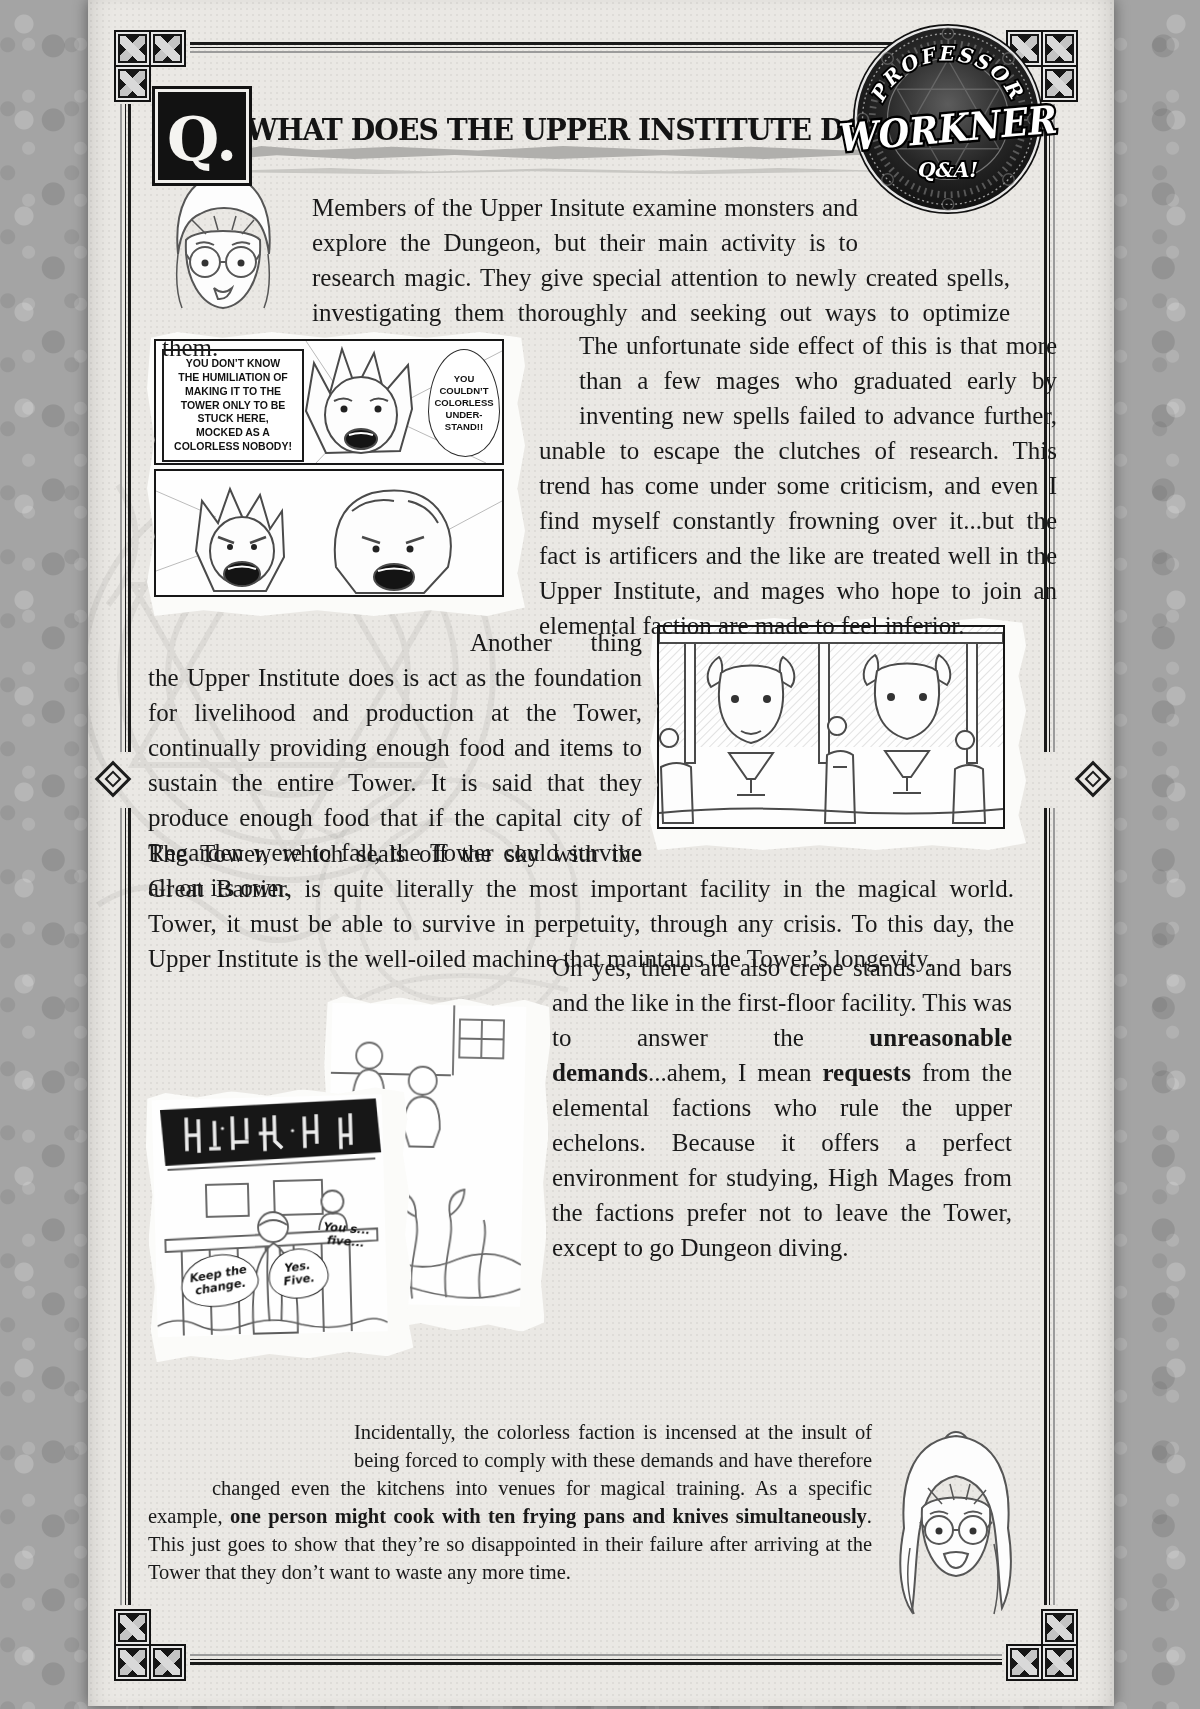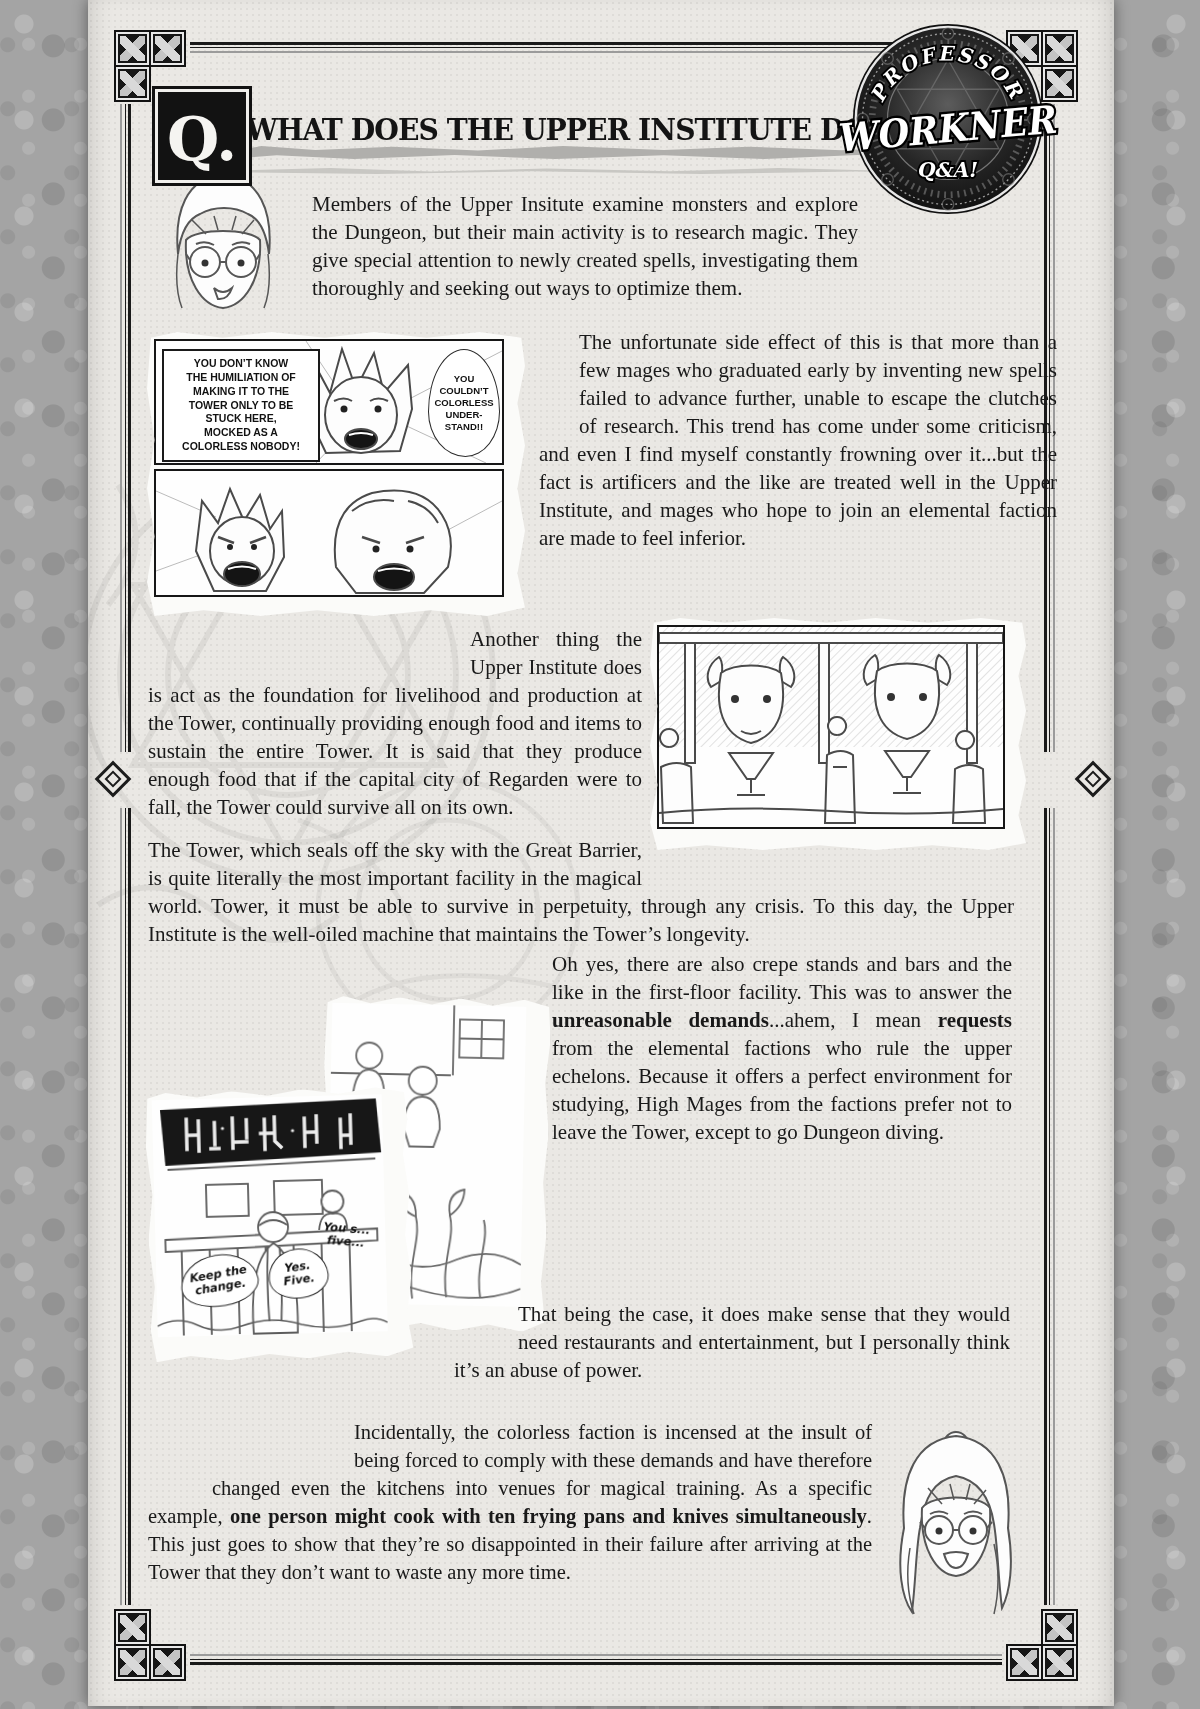--- a/index.html
+++ b/index.html
@@ -41,21 +41,21 @@
   #title{position:absolute;left:246px;top:112px;width:600px;z-index:4;
     font-family:"DejaVu Serif",serif;font-weight:bold;font-size:30px;letter-spacing:-1px;color:#141414;
     transform:scaleX(.94);transform-origin:left center;white-space:nowrap;}
   .brush1{position:absolute;left:238px;top:146px;width:774px;height:13px;background:#b0afac;z-index:1;
     clip-path:polygon(0 35%,3% 0,10% 30%,20% 5%,31% 35%,42% 0,55% 30%,66% 5%,78% 32%,90% 2%,100% 28%,100% 75%,92% 100%,80% 70%,68% 100%,55% 72%,41% 100%,28% 70%,15% 100%,5% 72%,0 95%);}
   .brush2{position:absolute;left:238px;top:168px;width:772px;height:6px;background:#c8c7c3;z-index:1;
     clip-path:polygon(0 40%,12% 0,25% 60%,40% 10%,56% 55%,70% 0,85% 50%,100% 10%,100% 90%,80% 60%,60% 100%,38% 55%,18% 100%,0 70%);}
   #badge{position:absolute;left:852px;top:23px;width:192px;height:192px;z-index:6;}
   #badge svg{overflow:visible;}
   
-  .body{position:absolute;margin:0;font-size:21px;line-height:28px;text-align:justify;z-index:3;}
+  .body{position:absolute;margin:0;font-size:25px;line-height:35px;text-align:justify;z-index:3;}
   .body.sm{font-size:20.5px;line-height:28px;}
   .fl{float:left;}
   .fr{float:right;}
   .cl{clear:left;}
   b{font-weight:bold;}
   
   .torn{position:absolute;background:#fbfbf9;padding:7px;filter:drop-shadow(3px 4px 4px rgba(0,0,0,.38));z-index:2;
     clip-path:polygon(1% 2%,8% 0,20% 2%,33% 0,47% 2%,60% 0,74% 2%,88% 0,99% 2%,100% 12%,98% 25%,100% 40%,98% 55%,100% 70%,98% 85%,100% 97%,90% 100%,75% 98%,60% 100%,45% 98%,30% 100%,15% 98%,2% 100%,0 88%,2% 72%,0 55%,2% 38%,0 20%);}
   .frame{position:relative;border:2px solid #161616;background:#fefefe;overflow:hidden;}
   .caption{position:absolute;background:#fff;border:2px solid #1a1a1a;text-align:center;
@@ -190,21 +190,21 @@
         <g fill="#fdfdfd" stroke="#4a4a4a" stroke-width="2">
           <path d="M150,70 L158,22 L174,52 L186,8 L200,48 L218,12 L228,52 L252,24 L256,68 L244,110 L170,112 Z"></path>
           <ellipse cx="205" cy="74" rx="36" ry="38"></ellipse>
           <path d="M178,60 Q188,55 196,60 M214,60 Q222,55 232,60" fill="none"></path>
           <circle cx="188" cy="68" r="3.5" fill="#222" stroke="none"></circle>
           <circle cx="222" cy="68" r="3.5" fill="#222" stroke="none"></circle>
           <ellipse cx="205" cy="98" rx="16" ry="10" fill="#141414"></ellipse>
           <path d="M193,94 Q205,90 217,94" stroke="#fff" fill="none"></path>
         </g>
       </svg>
-      <div class="caption comic" style="left:6px;top:8px;width:118px;padding:6px 18px;font-size:10.5px;line-height:1.32;">
+      <div class="caption comic" style="left:6px;top:8px;width:118px;padding:6px 10px;font-size:10.5px;line-height:1.32;">
         <span>YOU DON’T KNOW THE HUMILIATION OF MAKING IT TO THE TOWER ONLY TO BE STUCK HERE, MOCKED AS A COLORLESS NOBODY!</span>
       </div>
       <div class="bubble comic" style="right:2px;top:8px;width:66px;height:102px;font-size:9.5px;line-height:1.25;padding:2px;">
         <span>YOU COULDN’T COLORLESS UNDER-STAND!!</span>
       </div>
     </div>
     <div class="frame" style="width:346px;height:124px;margin-top:4px;">
       <svg width="346" height="124" viewBox="0 0 346 124">
         <g stroke="#bbb" stroke-width="1">
             <path d="M0,20 L60,46 M0,100 L55,80 M346,30 L290,60"></path>
@@ -337,25 +337,20 @@
       </div>
       <div class="bubble hand" style="left:112px;top:152px;width:58px;height:48px;transform:rotate(-6deg);">
         <span>Yes. Five.</span>
       </div>
       <div class="bubble hand" style="left:24px;top:156px;width:76px;height:50px;transform:rotate(-8deg);">
         <span>Keep the change.</span>
       </div>
     </div>
   </div>
 
-  <p class="body" style="left:396px;top:1300px;width:614px;">
-    <span class="fl" style="width:122px;height:30px;"></span>
-    <span class="fl cl" style="width:58px;height:30px;"></span>
-    <span>That being the case, it does make sense that they would need restaurants and entertainment, but I personally think it’s an abuse of power.</span>
-  </p>
 
   <p class="body sm" style="left:148px;top:1418px;width:724px;">
     <span class="fl" style="width:206px;height:29px;"></span>
     <span class="fl cl" style="width:64px;height:29px;"></span>
     <span>Incidentally, the colorless faction is incensed at the insult of being forced to comply with these demands and have therefore changed even the kitchens into venues for magical training. As a specific example, </span><b>one person might cook with ten frying pans and knives simultaneously</b><span>. This just goes to show that they’re so disappointed in their failure after arriving at the Tower that they don’t want to waste any more time.</span>
   </p>
 
   <svg class="facesvg" style="left:886px;top:1428px;" width="132" height="190" viewBox="0 0 132 190">
     <g fill="#fdfdfd" stroke="#565656" stroke-width="2">
       <circle cx="70" cy="16" r="12"></circle>

